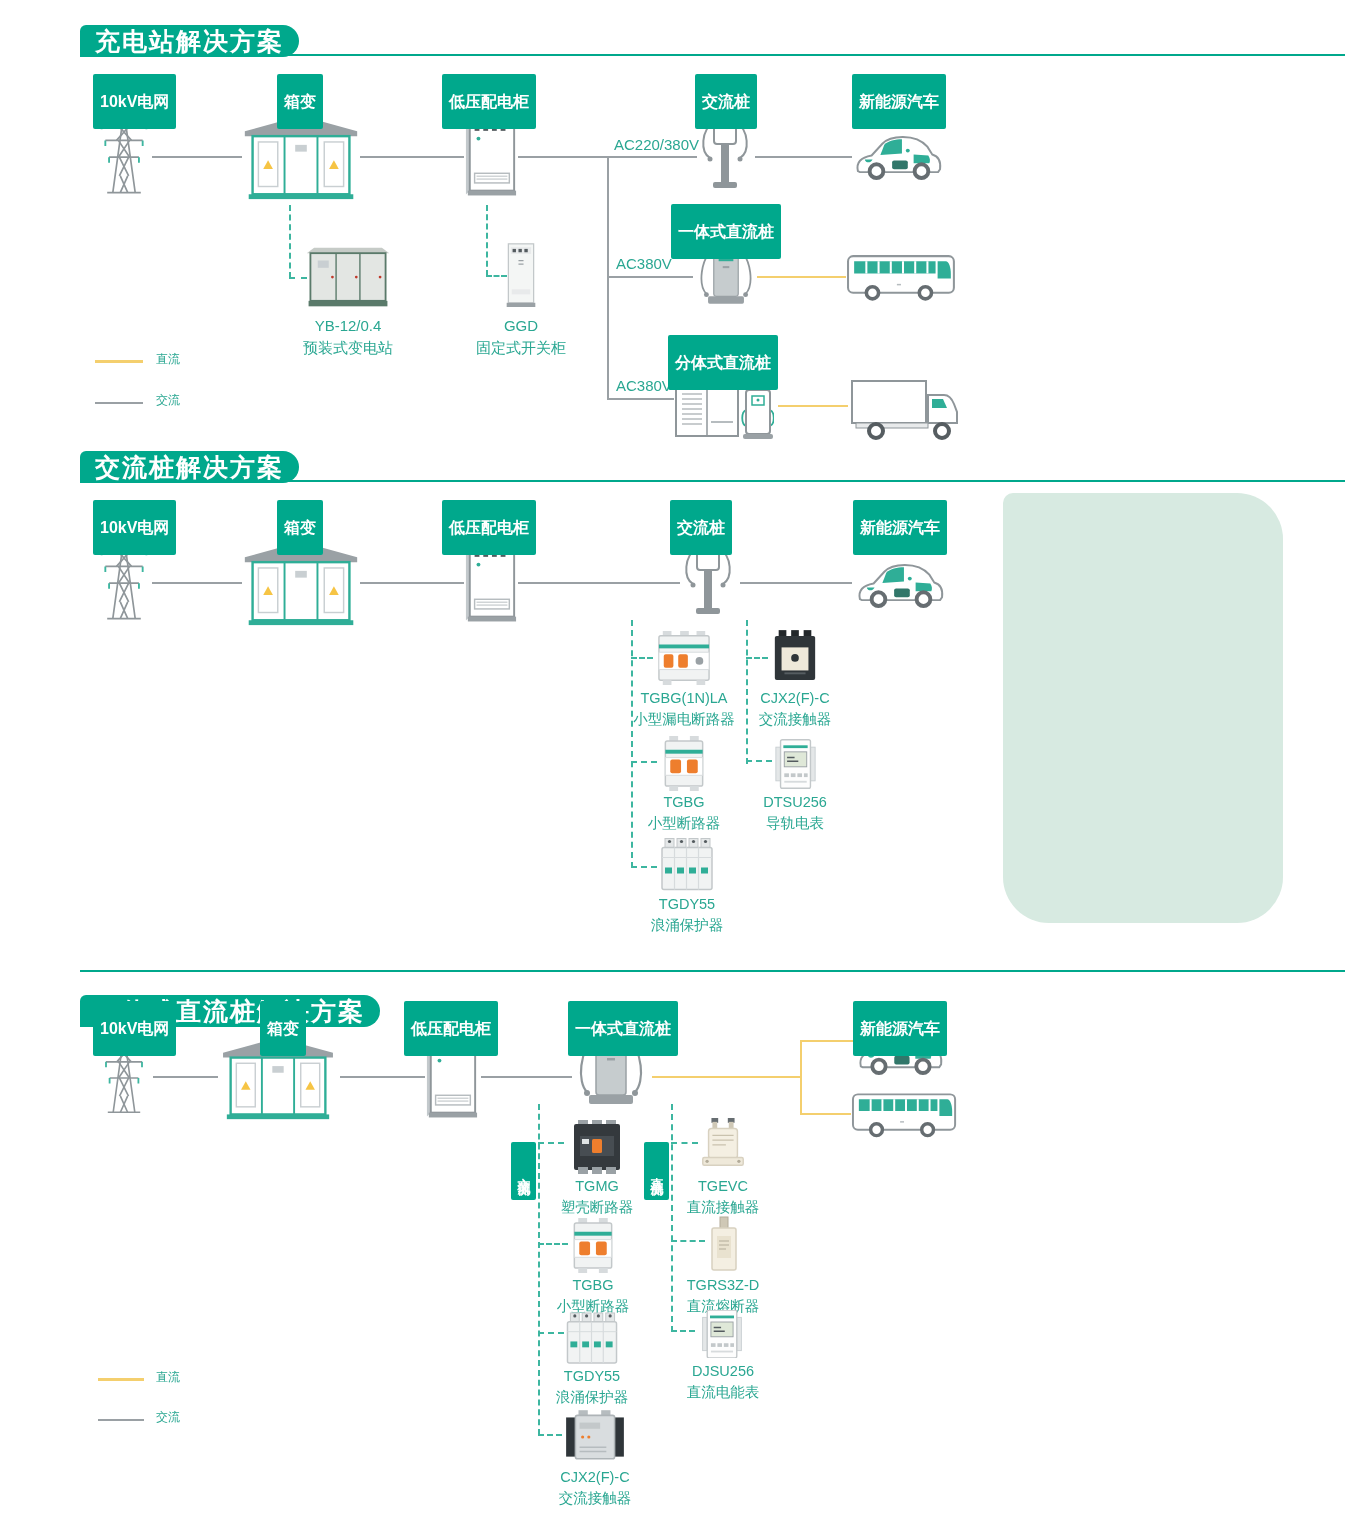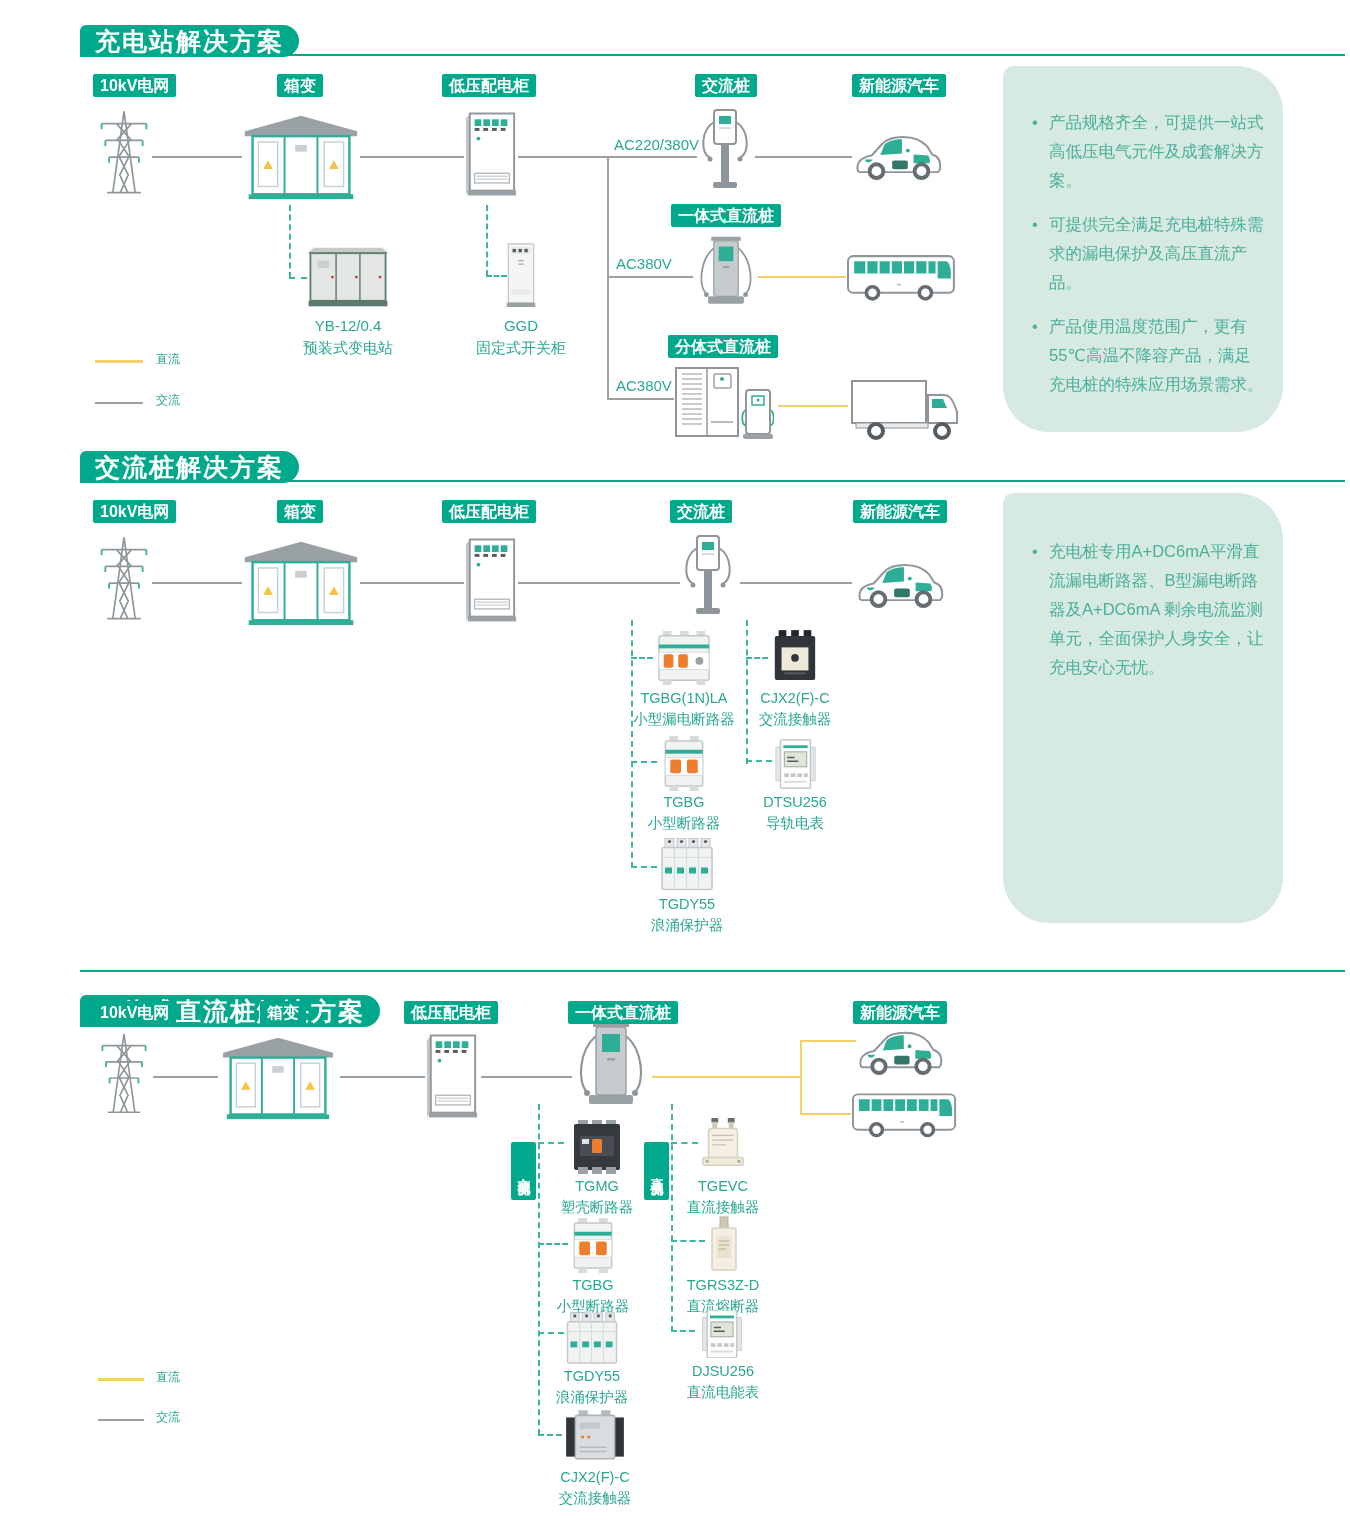--- a/index.html
+++ b/index.html
@@ -2,21 +2,21 @@
 <html><head>
 <meta charset="utf-8">
 <style>
 html,body{margin:0;padding:0;background:#fff}
 #page{position:relative;width:1350px;height:1531px;background:#fff;overflow:hidden;
   font-family:"Liberation Sans","DejaVu Sans",sans-serif}
 .sec-head{position:absolute;background:#00a88c;color:#fff;font-size:25px;font-weight:bold;
   letter-spacing:2px;line-height:32px;padding:0 15px;border-radius:6px 16px 16px 0;z-index:2;white-space:nowrap}
 .sec-line{position:absolute;height:2px;background:#00a88c;z-index:1}
 .badge{position:absolute;background:#00a88c;color:#fff;font-size:16px;font-weight:bold;
-  line-height:23px;padding:0 7px;border-radius:2px;white-space:nowrap;z-index:3}
+  line-height:23px;padding:16px 7px;border-radius:2px;white-space:nowrap;z-index:3}
 .volt{position:absolute;color:#2aa792;font-size:15px;white-space:nowrap}
 .hline{position:absolute;height:2px;background:#9aa0a4}
 .vline{position:absolute;width:2px;background:#9aa0a4}
 .dc.hline,.dc.vline{background:#f4cf6e}
 .dash-v{position:absolute;width:0;border-left:2px dashed #3db6a0}
 .dash-h{position:absolute;height:0;border-top:2px dashed #3db6a0}
 .plabel{position:absolute;width:130px;text-align:center;color:#2aa792;font-size:14.5px;line-height:21px;white-space:nowrap}
 .elabel{position:absolute;width:130px;text-align:center;color:#2aa792;font-size:15px;line-height:22px;white-space:nowrap}
 .legend-text{position:absolute;color:#2aa792;font-size:12px;white-space:nowrap}
 .panel{position:absolute;width:280px;background:#d7eae1;border-radius:10px 46px 46px 46px;box-sizing:border-box}
@@ -348,27 +348,20 @@
   <div class="elabel" style="left:456px;top:315px">
     <div>GGD</div>
     <div>固定式开关柜</div>
   </div>
 
   <div class="hline dc" style="left:95px;top:360px;width:48px;height:3px"></div>
   <div class="legend-text" style="left:156px;top:351px">直流</div>
   <div class="hline" style="left:95px;top:402px;width:48px"></div>
   <div class="legend-text" style="left:156px;top:392px">交流</div>
 
-  <div class="panel" style="left:1003px;top:66px;height:366px;padding:42px 16px 0 26px">
-    <ul>
-      <li>产品规格齐全，可提供一站式高低压电气元件及成套解决方案。</li>
-      <li>可提供完全满足充电桩特殊需求的漏电保护及高压直流产品。</li>
-      <li>产品使用温度范围广，更有55℃高温不降容产品，满足充电桩的特殊应用场景需求。</li>
-    </ul>
-  </div>
 
   <div class="sec-line" style="left:80px;top:480px;width:1265px"></div>
   <div class="sec-head" style="left:80px;top:451px">交流桩解决方案</div>
 
   <div class="badge" style="left:93px;top:500px">10kV电网</div>
   <div class="badge" style="left:277px;top:500px">箱变</div>
   <div class="badge" style="left:442px;top:500px">低压配电柜</div>
   <div class="badge" style="left:670px;top:500px">交流桩</div>
   <div class="badge" style="left:853px;top:500px">新能源汽车</div>
 
@@ -432,21 +425,20 @@
   <svg class="icon" style="left:659px;top:837px" width="56" height="55">
       <use href="#i-spd"></use>
     </svg>
   <div class="plabel" style="left:622px;top:894px">
     <div>TGDY55</div>
     <div>浪涌保护器</div>
   </div>
 
   <div class="panel" style="left:1003px;top:493px;height:430px;padding:44px 16px 0 26px">
     <ul>
-      <li>充电桩专用A+DC6mA平滑直流漏电断路器、B型漏电断路器及A+DC6mA 剩余电流监测单元，全面保护人身安全，让充电安心无忧。</li>
     </ul>
   </div>
 
   <div class="sec-line" style="left:80px;top:970px;width:1265px"></div>
   <div class="sec-head" style="left:80px;top:995px">一体式直流桩解决方案</div>
 
   <div class="badge" style="left:93px;top:1001px">10kV电网</div>
   <div class="badge" style="left:260px;top:1001px">箱变</div>
   <div class="badge" style="left:404px;top:1001px">低压配电柜</div>
   <div class="badge" style="left:568px;top:1001px">一体式直流桩</div>

